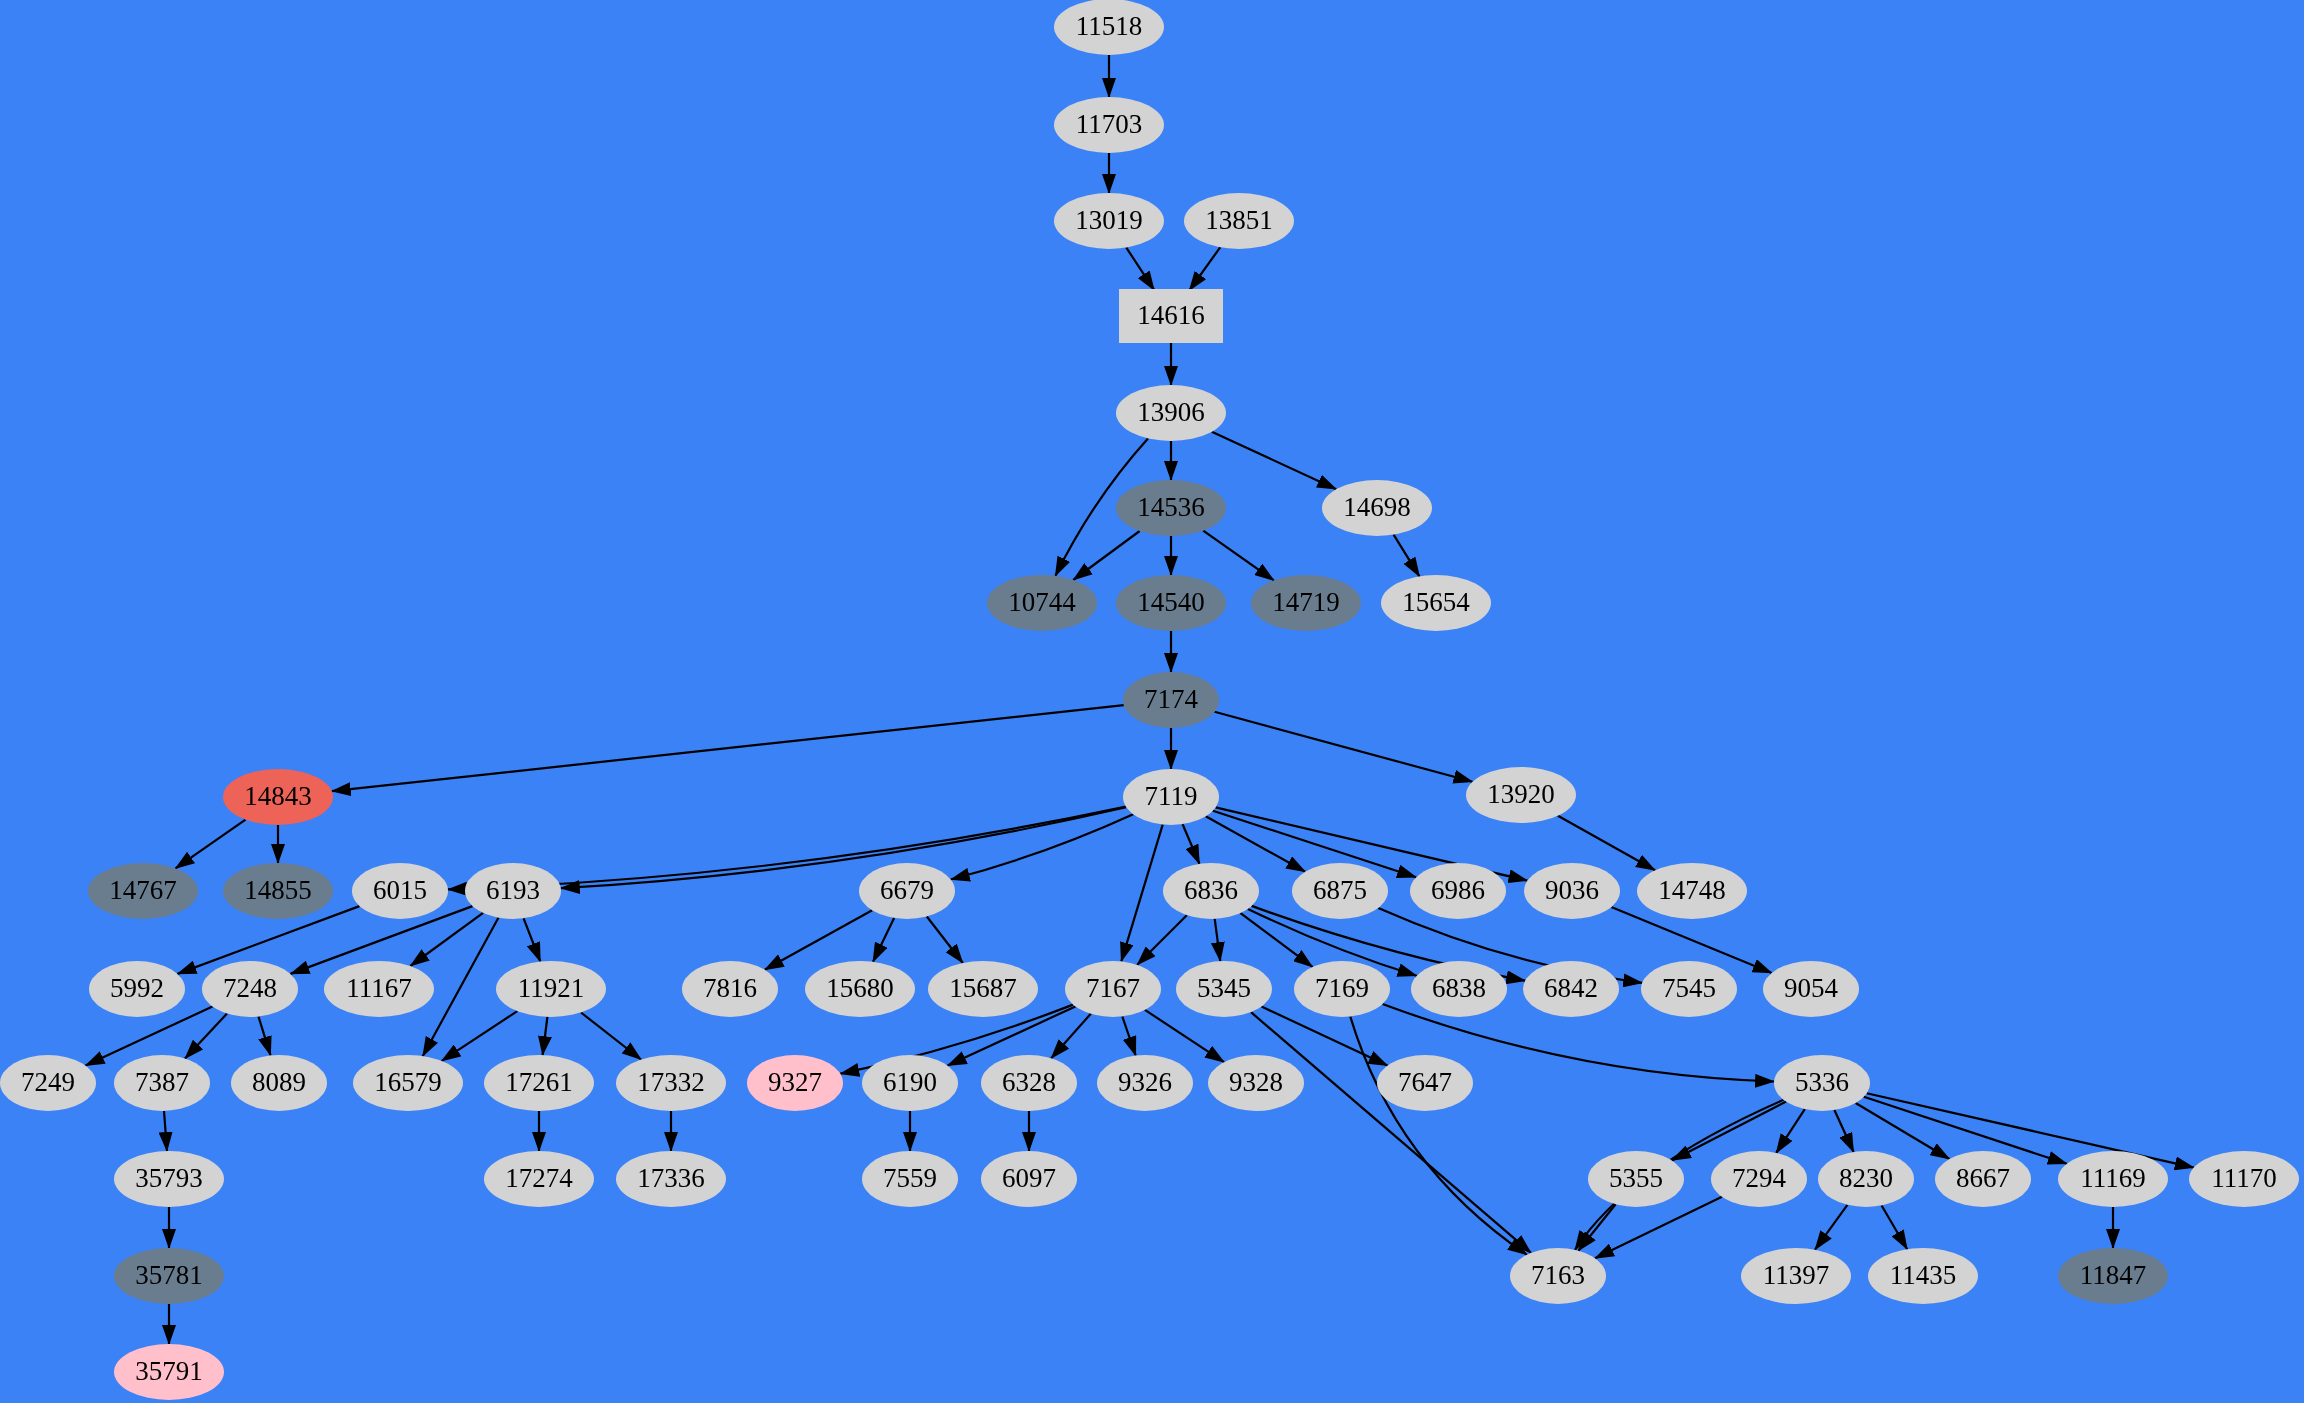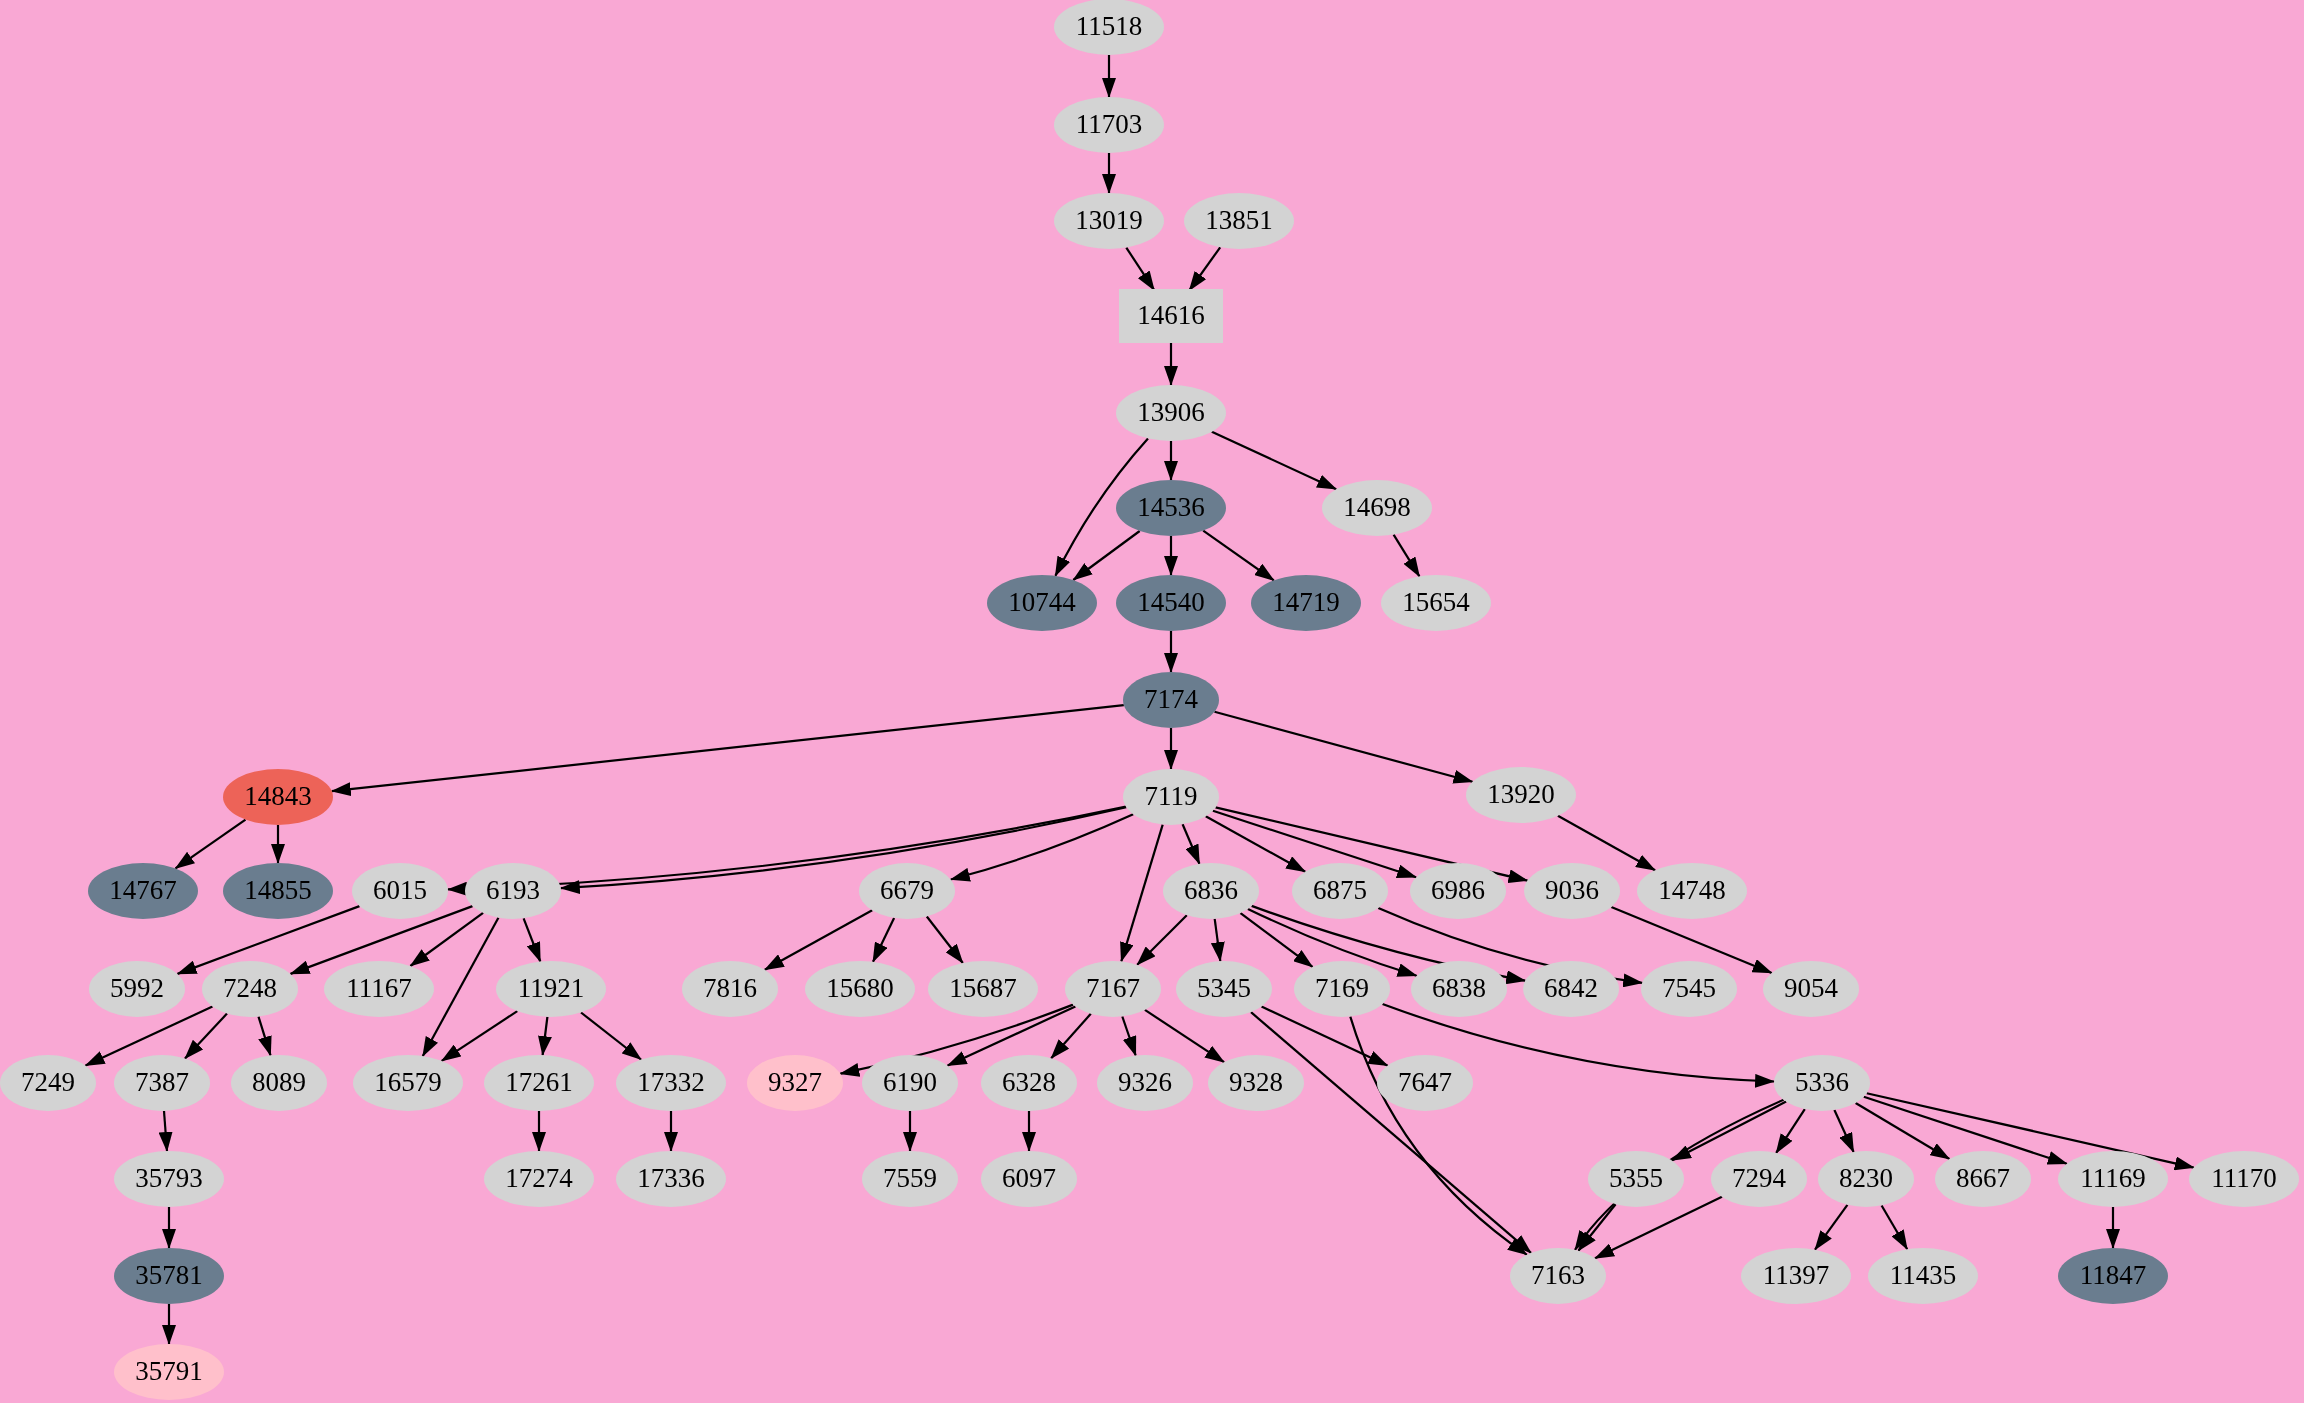--- a/index.html
+++ b/index.html
@@ -1,16 +1,16 @@
 <!DOCTYPE html>
 <html><head>
 <meta charset="utf-8">
 <style>
   html,body{margin:0;padding:0;background:#ffffff;}
-  .stage{position:relative;width:2304px;height:1403px;background:#f9a8d4;overflow:hidden;}
+  .stage{position:relative;width:2304px;height:1403px;background:#3b82f6;overflow:hidden;}
   svg{display:block;}
   .edge{fill:none;stroke:#000000;stroke-width:2.2px;}
   .node-label{font-family:"Liberation Serif","DejaVu Serif",serif;font-size:27px;fill:#000000;
               text-anchor:middle;dominant-baseline:middle;}
 </style>
 </head>
 <body>
 
 <div class="stage">
   <svg id="graph-svg" width="2304" height="1403" viewBox="0 0 2304 1403" xmlns="http://www.w3.org/2000/svg">

